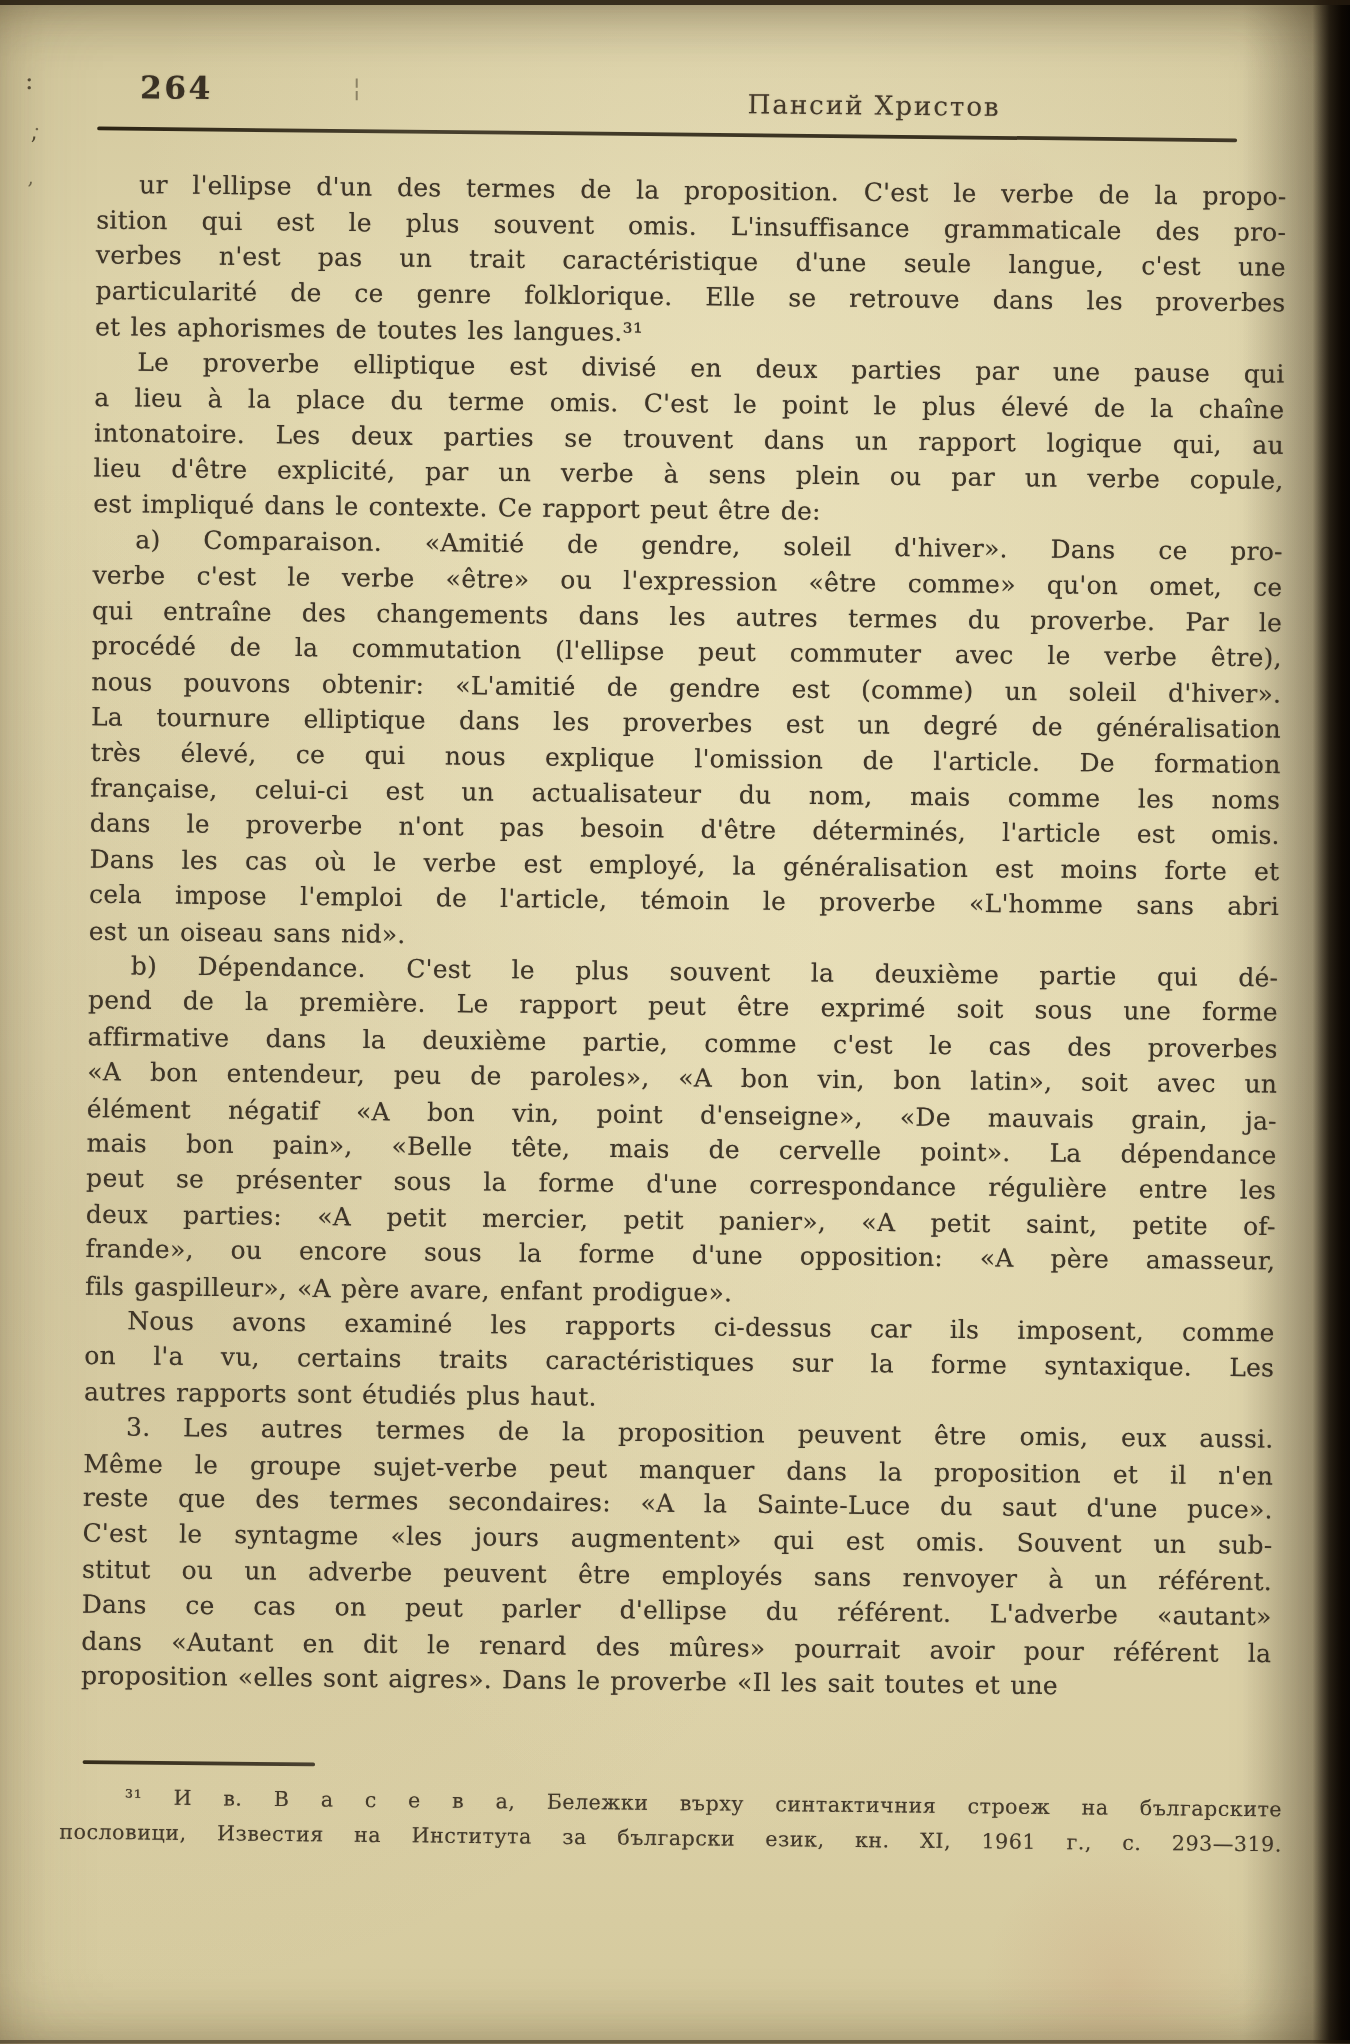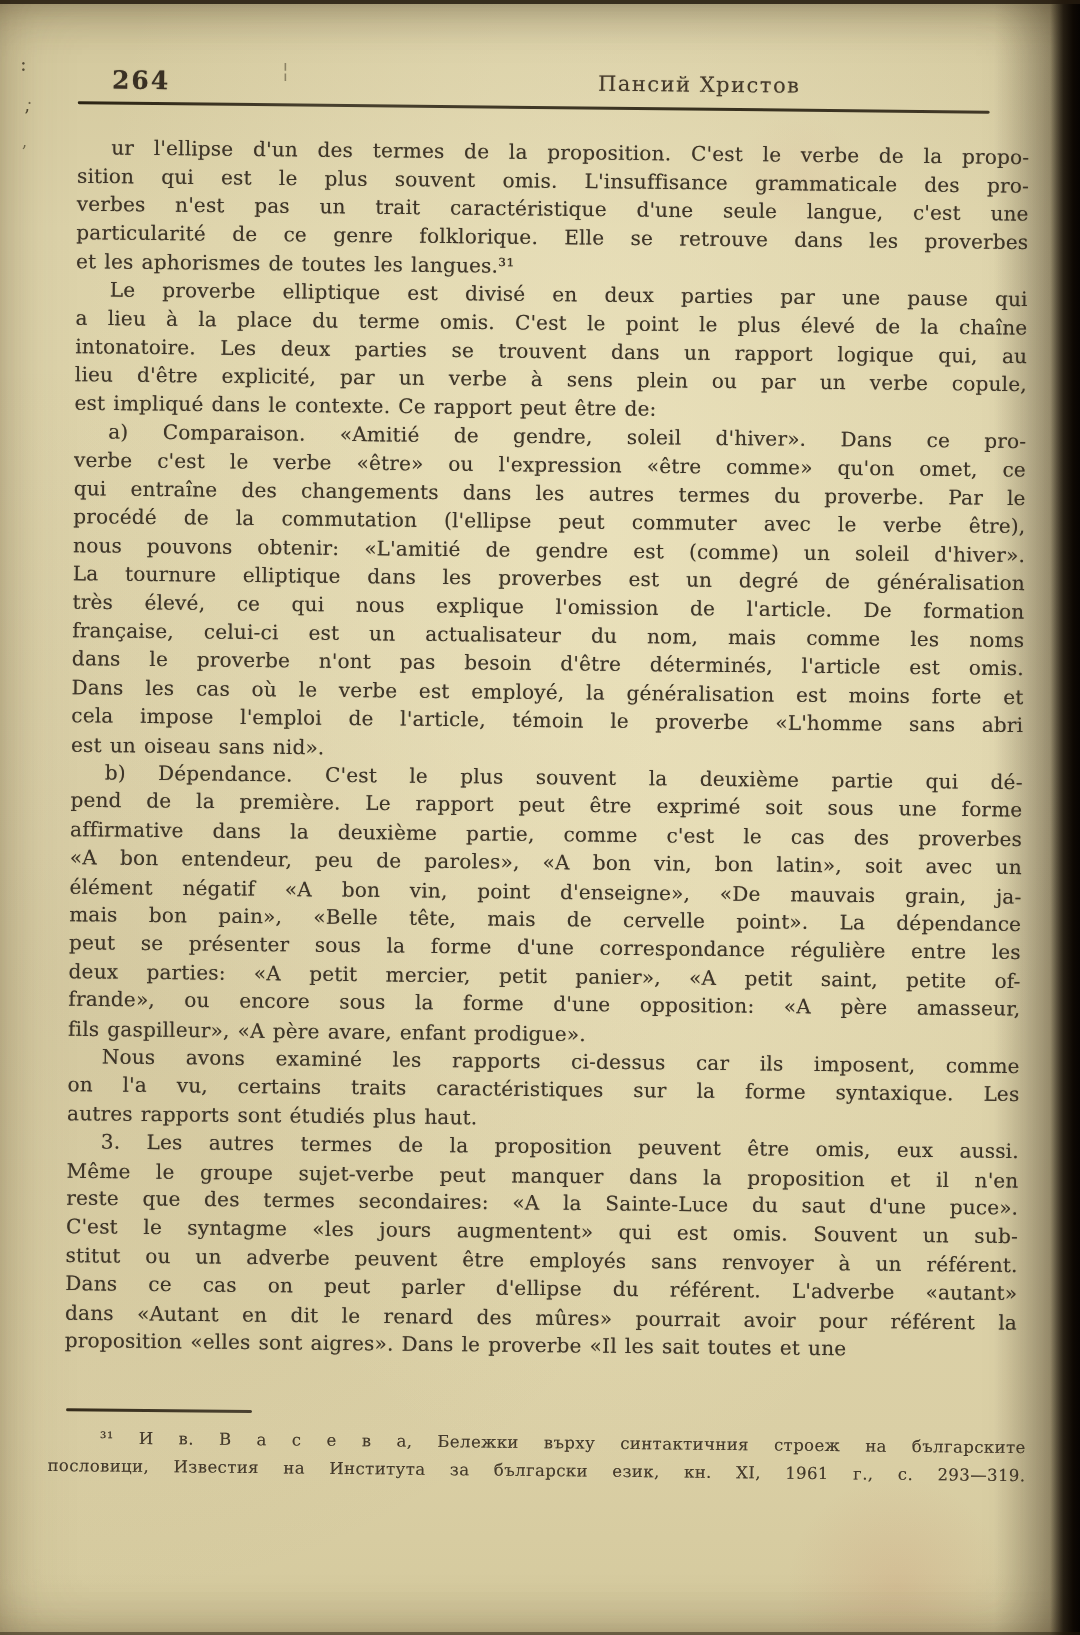--- a/index.html
+++ b/index.html
@@ -26,21 +26,21 @@
   .edge-top{position:absolute;top:0;left:0;right:0;height:4px;background:#231a0e;opacity:.85;}
   .edge-right-soft{position:absolute;top:0;right:0;bottom:0;width:86px;
     background:linear-gradient(to right,rgba(40,28,12,0),rgba(40,28,12,.28) 70%,rgba(30,20,8,.45));}
   .edge-right{position:absolute;top:0;right:0;bottom:0;width:30px;
     background:linear-gradient(to right,rgba(18,12,5,0),rgba(18,12,5,.8) 45%,#0d0803 78%,#070402);}
   .edge-bottom{position:absolute;left:0;right:0;bottom:0;height:3px;background:rgba(35,25,12,.5);}
 
   .skew{position:absolute;inset:0;transform:rotate(.6deg);transform-origin:60px 80px;}
 
   .pagenum{
-    position:absolute;left:112px;top:65px;
+    position:absolute;left:112px;top:55px;
     font-size:25px;letter-spacing:2px;color:#3a3124;font-weight:bold;
     text-shadow:0 0 1px rgba(58,49,36,.5);
   }
   .runhead{
     position:absolute;left:598px;top:66px;
     font-size:21px;letter-spacing:1.5px;color:#44392a;
     text-shadow:0 0 1px rgba(68,57,42,.4);
   }
   .headrule{
     position:absolute;left:78px;top:101px;width:912px;height:3px;border-radius:2px;

